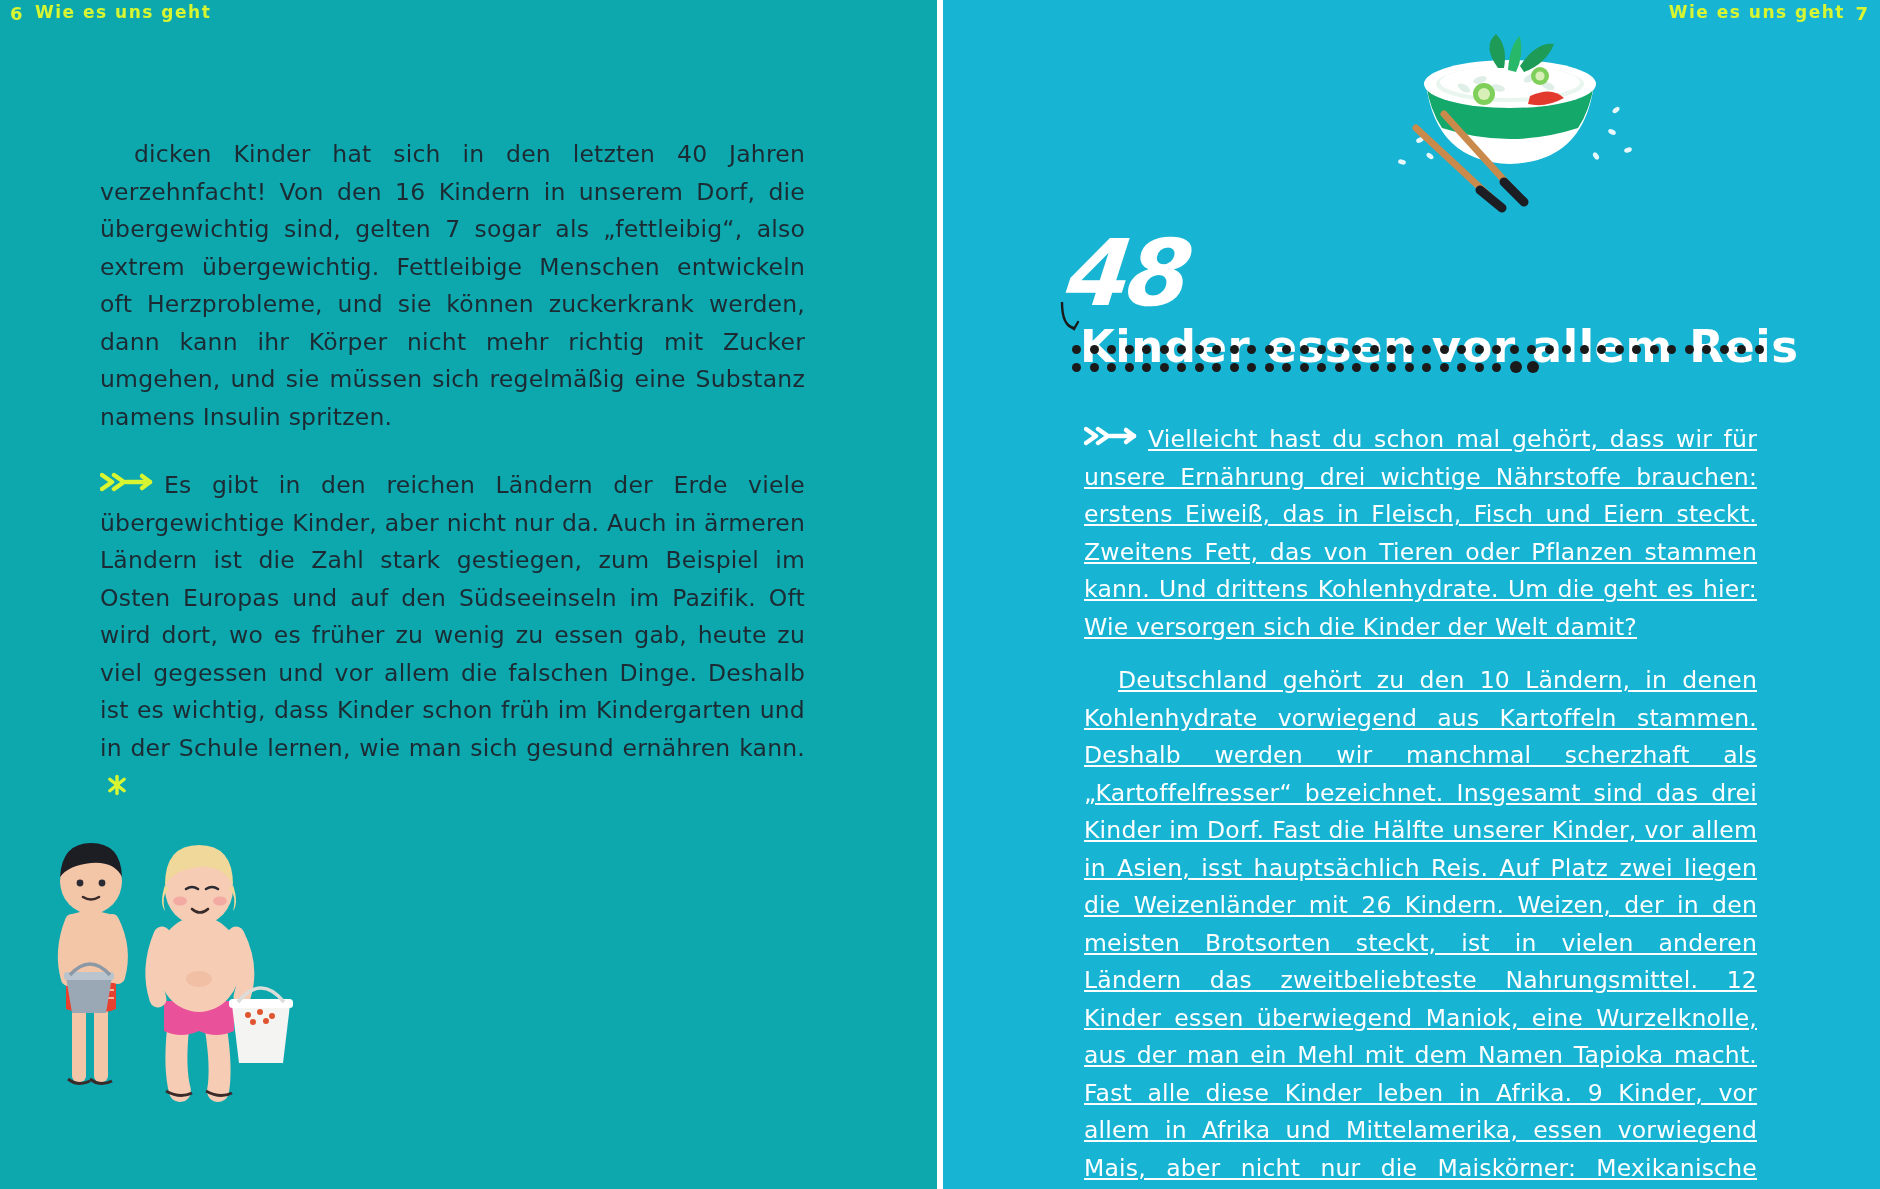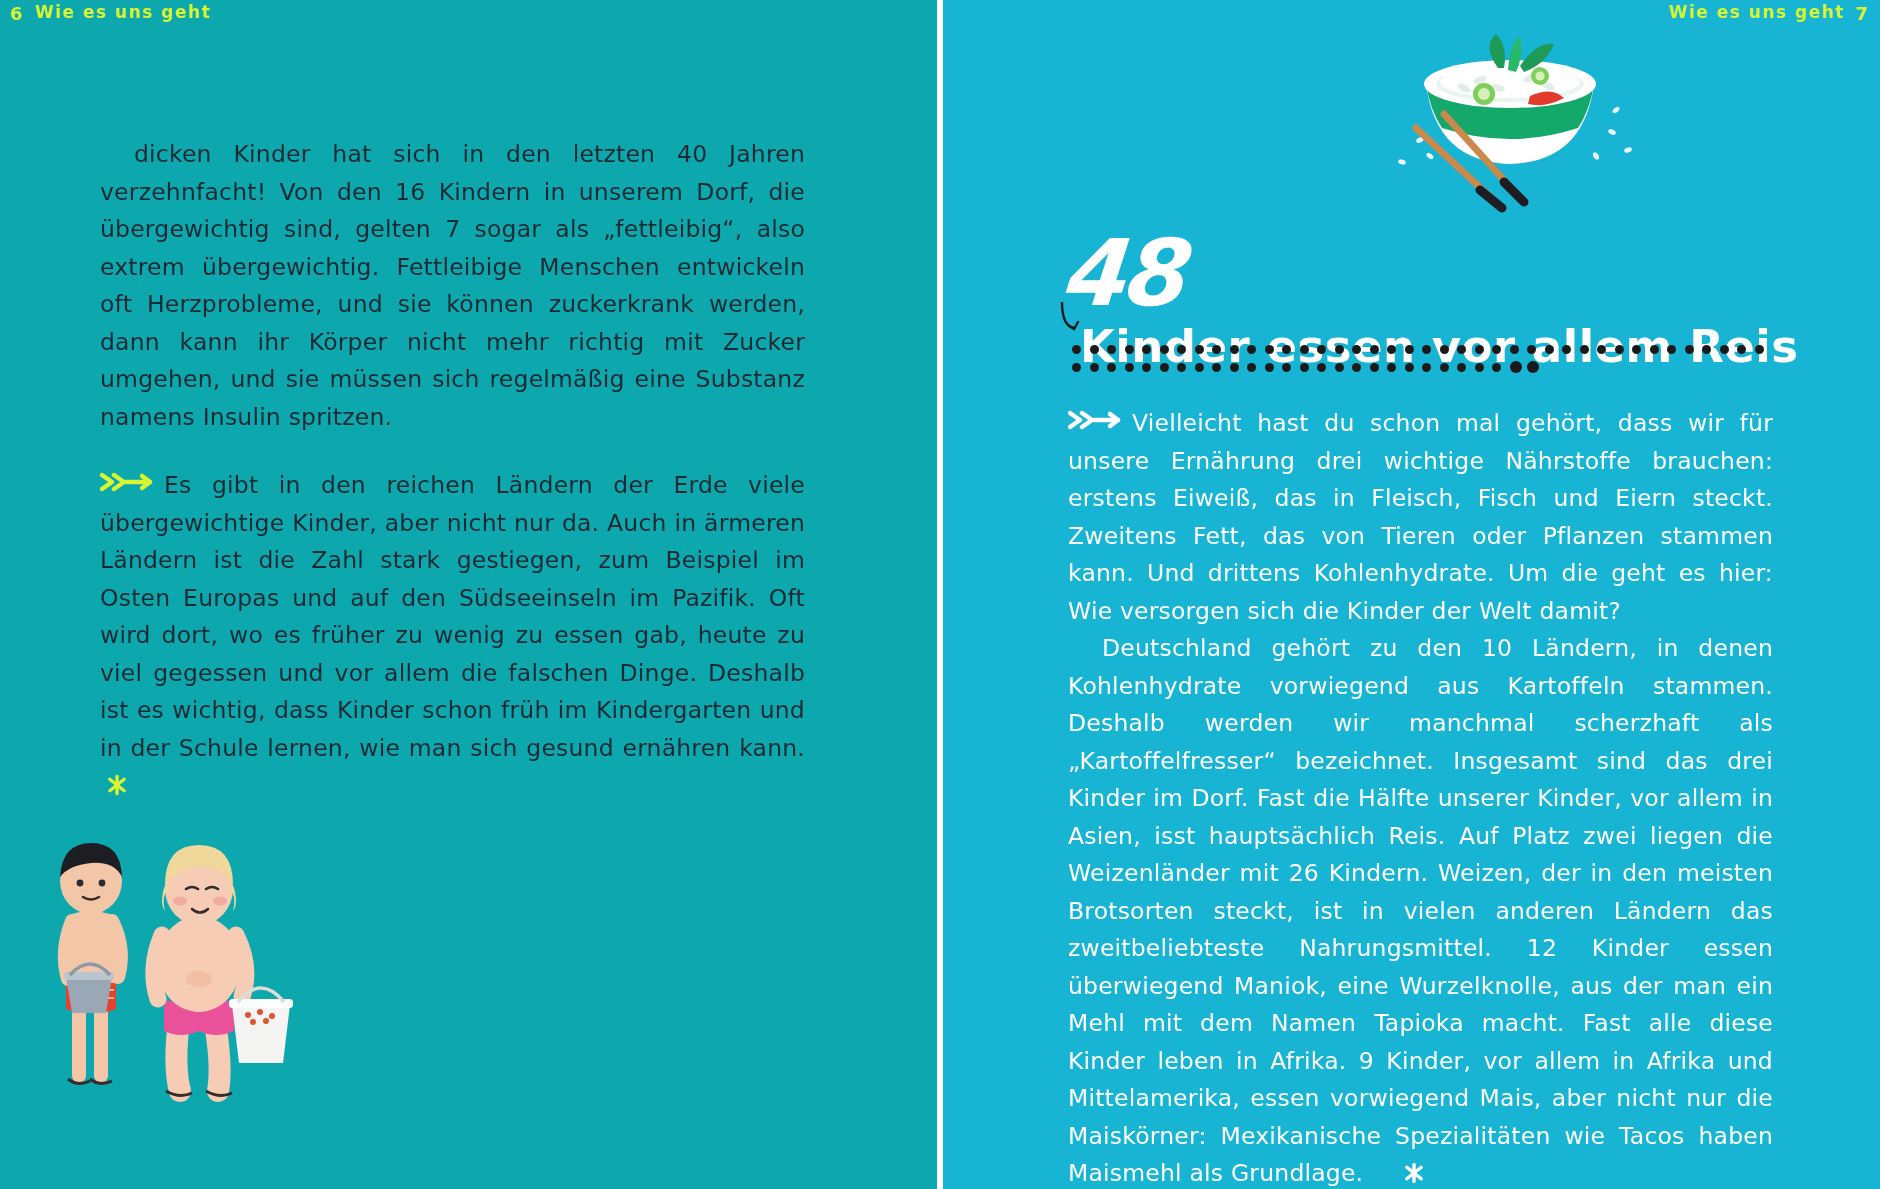--- a/index.html
+++ b/index.html
@@ -95,22 +95,23 @@
   }
   .para + .para { margin-top: 31px; }
   .para-indent { text-indent: 34px; }
 
   .para-right {
     color: #ffffff;
     font-family: "DejaVu Sans", sans-serif;
     font-size: 23.5px;
     line-height: 37.5px;
     text-align: justify;
-    margin: 0;
+    margin: 16px;
     letter-spacing: 0.2px;
+    text-decoration: underline;
   }
   .para-right.second { text-indent: 34px; margin-top: 0; }
 
   
   .arrow-bullet {
     display: inline-block;
     vertical-align: 1px;
     margin-right: 10px;
     width: 54px;
     height: 20px;

